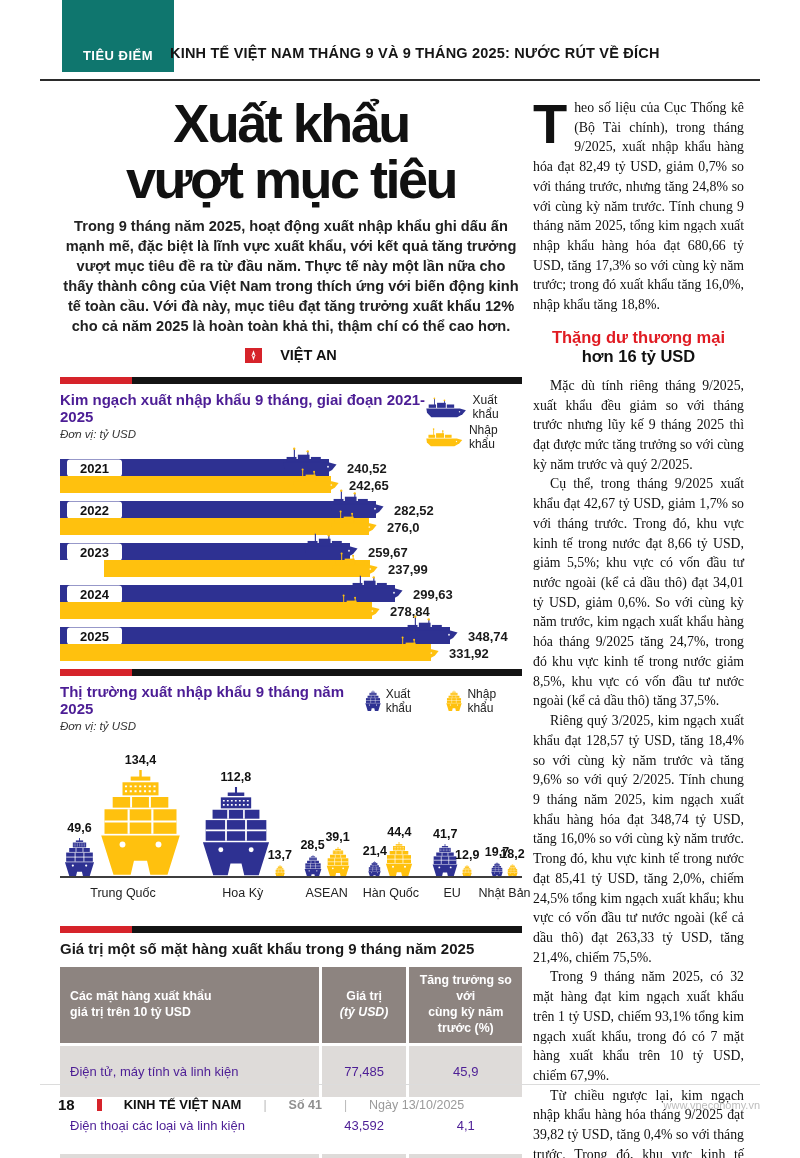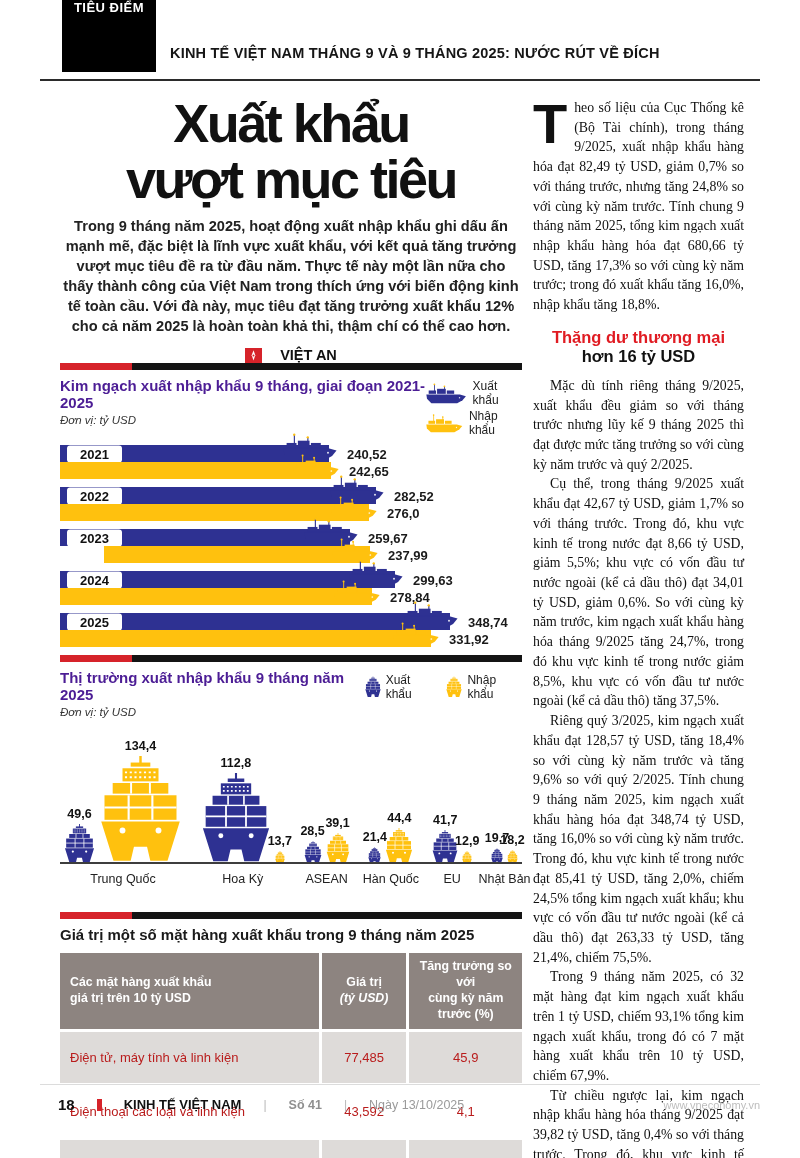--- a/index.html
+++ b/index.html
@@ -1,32 +1,32 @@
 <!DOCTYPE html>
 <html><head>
 <meta charset="utf-8">
 <style>
   *{margin:0;padding:0;box-sizing:border-box}
   html,body{width:800px;height:1158px}
   body{background:#fff;font-family:"Liberation Sans","DejaVu Sans",sans-serif;color:#1a1a1a;position:relative;overflow:hidden}
 
   
-  .kicker-box{position:absolute;left:62px;top:0;width:94px;height:72px;background:#000000;display:flex;align-items:flex-start;justify-content:center;padding-bottom:9px}
+  .kicker-box{position:absolute;left:62px;top:0;width:112px;height:72px;background:#0f766e;display:flex;align-items:flex-end;justify-content:center;padding-bottom:9px}
   .kicker-box span{color:#fff;font-weight:700;font-size:13px;letter-spacing:.5px}
   .header-title{position:absolute;left:170px;top:45px;font-weight:700;font-size:14.5px;letter-spacing:.2px;color:#161616}
   .head-rule{position:absolute;left:40px;right:40px;top:79px;height:2px;background:#2b2b2b}
 
   
   .left-col{position:absolute;left:60px;top:95px;width:462px}
   .right-col{position:absolute;left:533px;top:98px;width:211px}
 
   
   .headline{text-align:center;font-weight:700;font-size:54px;line-height:1.04;letter-spacing:-2.5px;color:#111;margin-bottom:10px}
   .intro{text-align:center;font-size:14.6px;line-height:1.37;font-weight:600;color:#222;margin:0 2px 10px}
-  .byline{display:flex;align-items:center;justify-content:center;gap:18px;}
+  .byline{display:flex;align-items:center;justify-content:center;gap:18px;margin-bottom:14px}
   .byline .pen{display:block}
   .byline .name{font-weight:700;font-size:14.5px;color:#111}
 
   
   .sec-bar{height:7px;background:#141414;position:relative;margin-bottom:7px}
   .sec-bar .red{position:absolute;left:0;top:0;width:72px;height:100%;background:#d6232a}
 
   .chart-head{display:flex;justify-content:space-between;align-items:flex-start;margin-bottom:8px}
   .chart-head h3{font-size:15px;font-weight:700;color:#4c1d95;line-height:1.15}
   .unit{font-style:italic;font-size:11.5px;color:#333;margin-top:2px}
@@ -53,21 +53,21 @@
   .c2-vlabel{position:absolute;bottom:100%;left:50%;transform:translateX(-50%);margin-bottom:3px;font-weight:700;font-size:12.5px;line-height:1;white-space:nowrap;color:#111}
   .c2-name{position:absolute;top:calc(100% + 9px);left:50%;transform:translateX(-50%);font-size:12.5px;color:#222;white-space:nowrap;line-height:1}
 
   
   .tbl-title{font-size:15px;font-weight:700;margin-bottom:7px}
   table.goods{width:100%;border-collapse:separate;border-spacing:0 3px}
   table.goods th{background:#8d8480;color:#fff;font-size:12.3px;font-weight:700;padding:6px 10px;line-height:1.3;text-align:center;vertical-align:middle}
   table.goods th:first-child{text-align:left;width:56%}
   table.goods th:nth-child(2){width:19%}
   table.goods th+th, table.goods td+td{border-left:3px solid #fff}
-  table.goods td{font-size:13px;color:#b91c1c;padding:18px 10px;text-align:center;height:24px}
+  table.goods td{font-size:13px;color:#4c1d95;padding:18px 10px;text-align:center;height:24px}
   table.goods td:first-child{text-align:left}
   table.goods tr.odd td{background:#dedbd9}
 
   
   .article p{font-family:"Liberation Serif","DejaVu Serif",serif;font-size:13.8px;line-height:1.43;text-align:justify;color:#101010;text-indent:17px}
   .article p.first{text-indent:0}
   .dropcap{float:left;font-size:56px;line-height:.8;font-weight:700;margin:4px 7px 0 0;color:#111;font-family:"Liberation Sans","DejaVu Sans",sans-serif}
   .subhead{text-align:center;margin:13px 0 9px;font-weight:700;line-height:1.18}
   .subhead .l1{display:block;color:#e01b22;font-size:16.5px}
   .subhead .l2{display:block;color:#111;font-size:16.5px}

